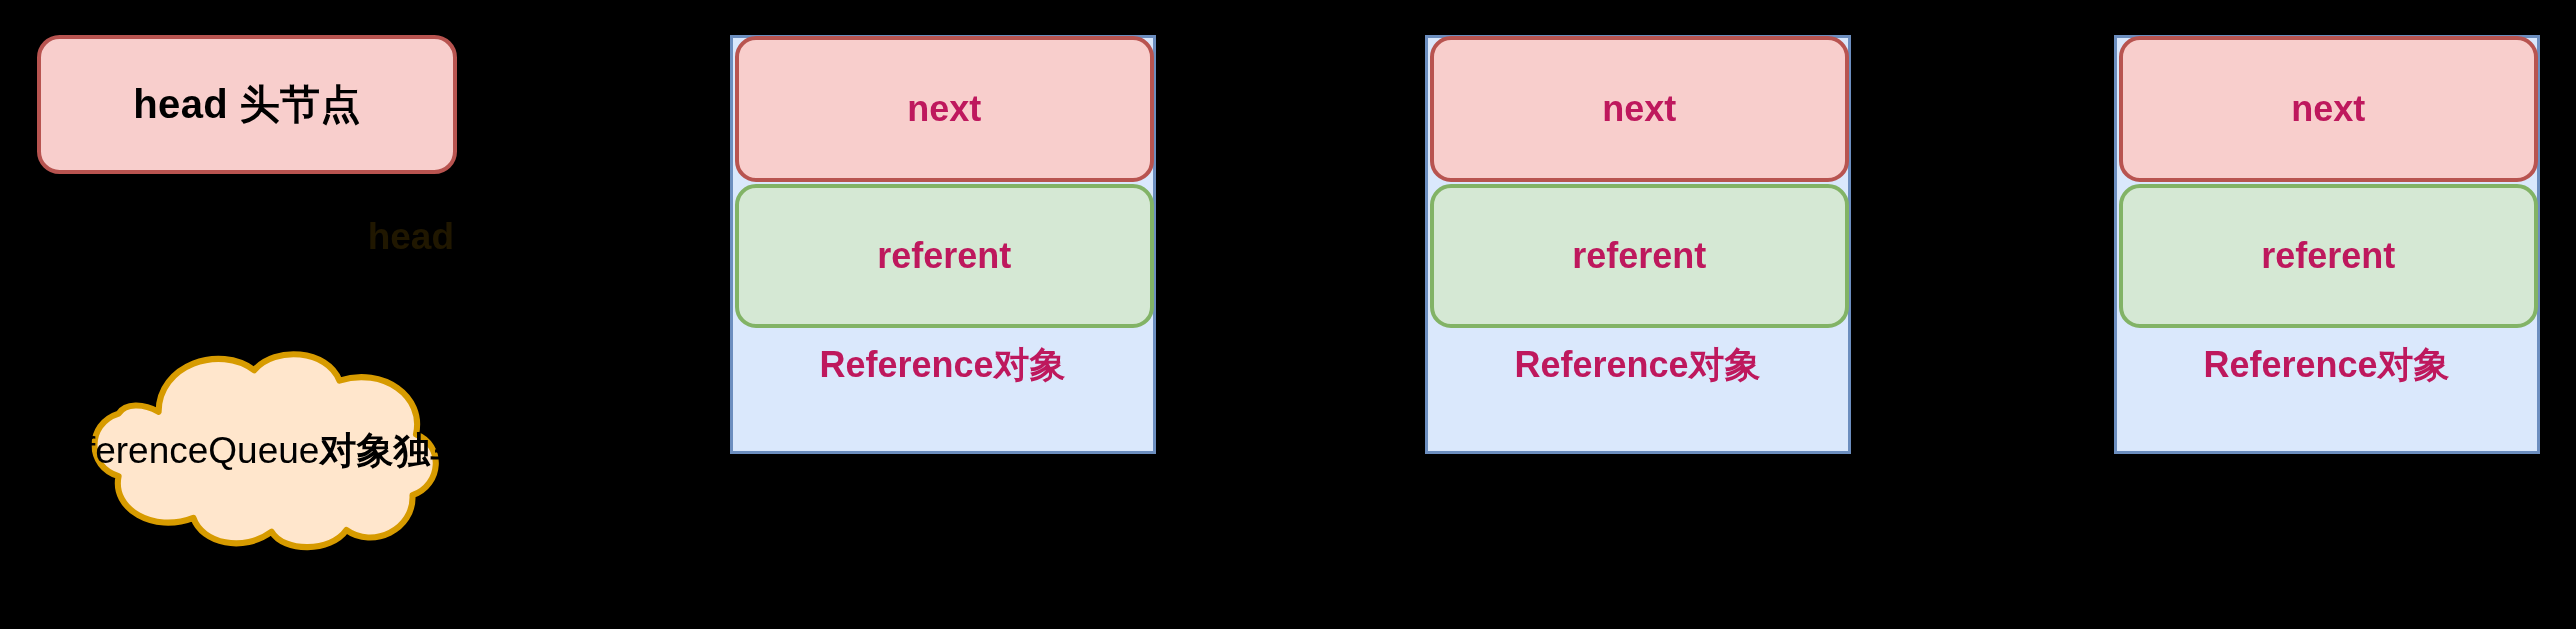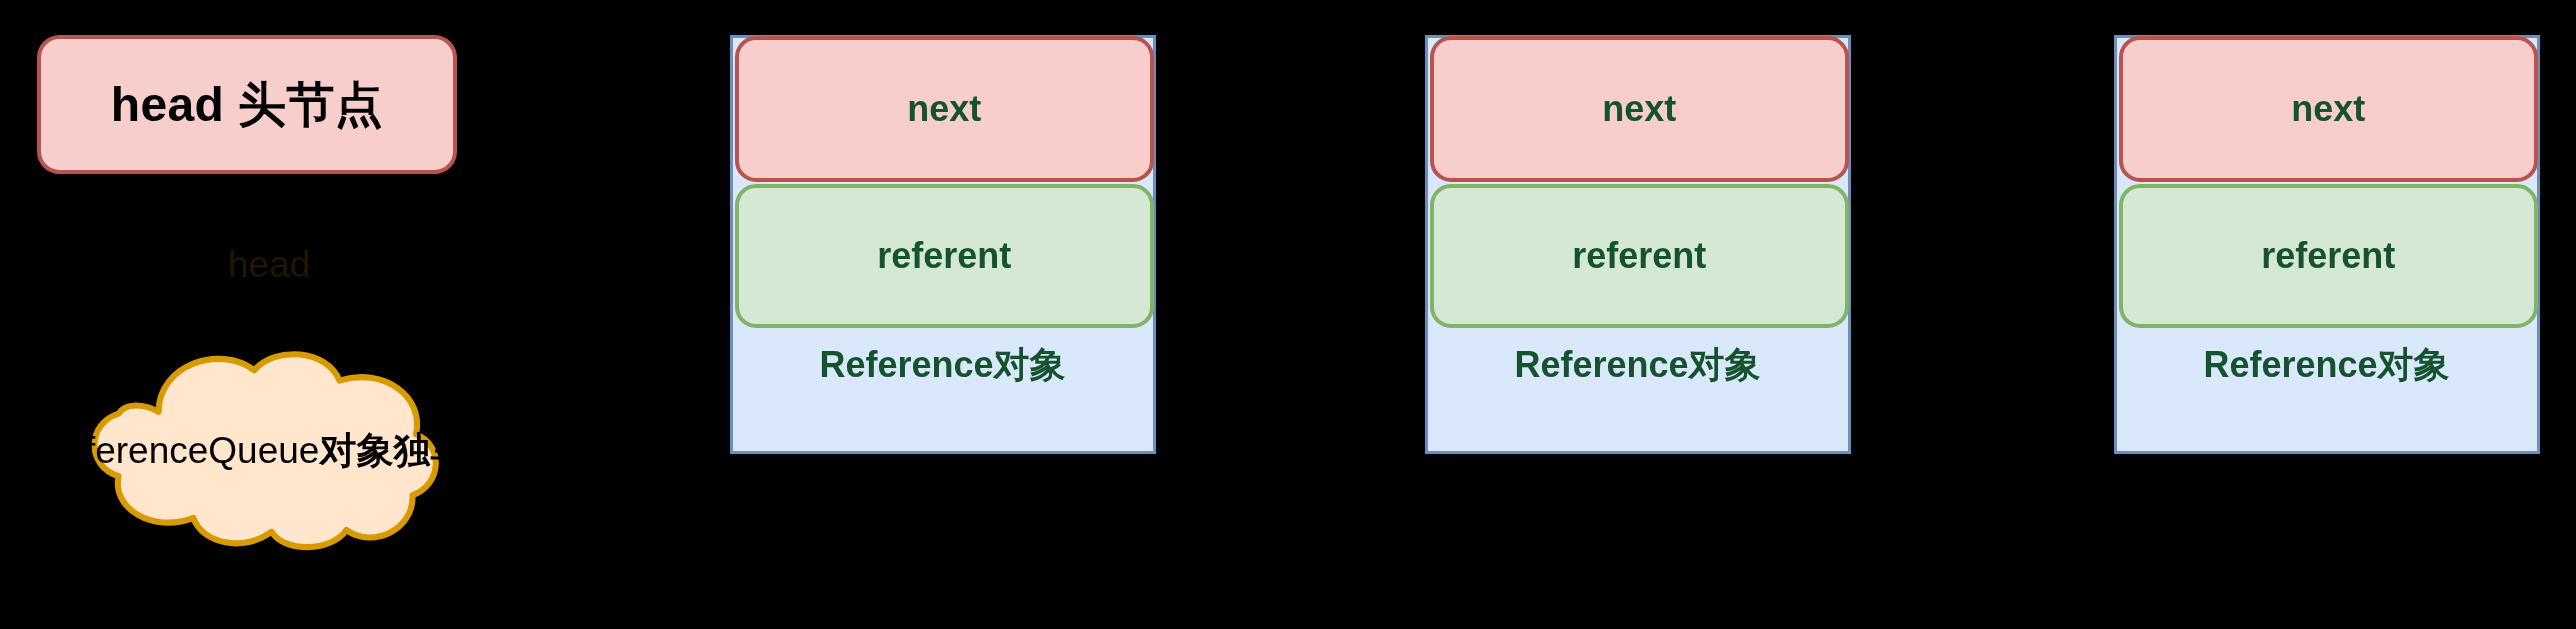--- a/index.html
+++ b/index.html
@@ -33,41 +33,40 @@
     height: 139px;
     box-sizing: border-box;
     background: #F8CECC;
     border: 4.3px solid #B85450;
     border-radius: 22.6px;
     display: flex;
     align-items: center;
     justify-content: center;
   }
   .head-box .label {
-    font-size: 48px;
+    font-size: 40px;
     font-weight: bold;
     color: #000000;
     letter-spacing: 0.4px;
     white-space: nowrap;
   }
 
   
   .edge-label {
     position: absolute;
     left: 228px;
     top: 216px;
     width: 226px;
     font-size: 37px;
-    font-weight: normal;
+    font-weight: bold;
     color: #3b2a00;
-    text-align: left;
+    text-align: right;
     opacity: 0.55;
     white-space: nowrap;
     pointer-events: none;
-    margin-top: 28px;
   }
 
   
   .cloud-wrap {
     position: absolute;
     left: 56px;
     top: 332px;
     width: 393px;
     height: 224px;
   }
@@ -119,21 +118,21 @@
   .slot {
     position: absolute;
     box-sizing: border-box;
     display: flex;
     align-items: center;
     justify-content: center;
   }
   .slot .slot-label {
     font-size: 36px;
     font-weight: bold;
-    color: #14532d;
+    color: #be185d;
     white-space: nowrap;
   }
 
   .slot-next {
     left: 1.7px;
     top: -1.7px;
     width: 419px;
     height: 146px;
     background: #F8CECC;
     border: 4.3px solid #B85450;

